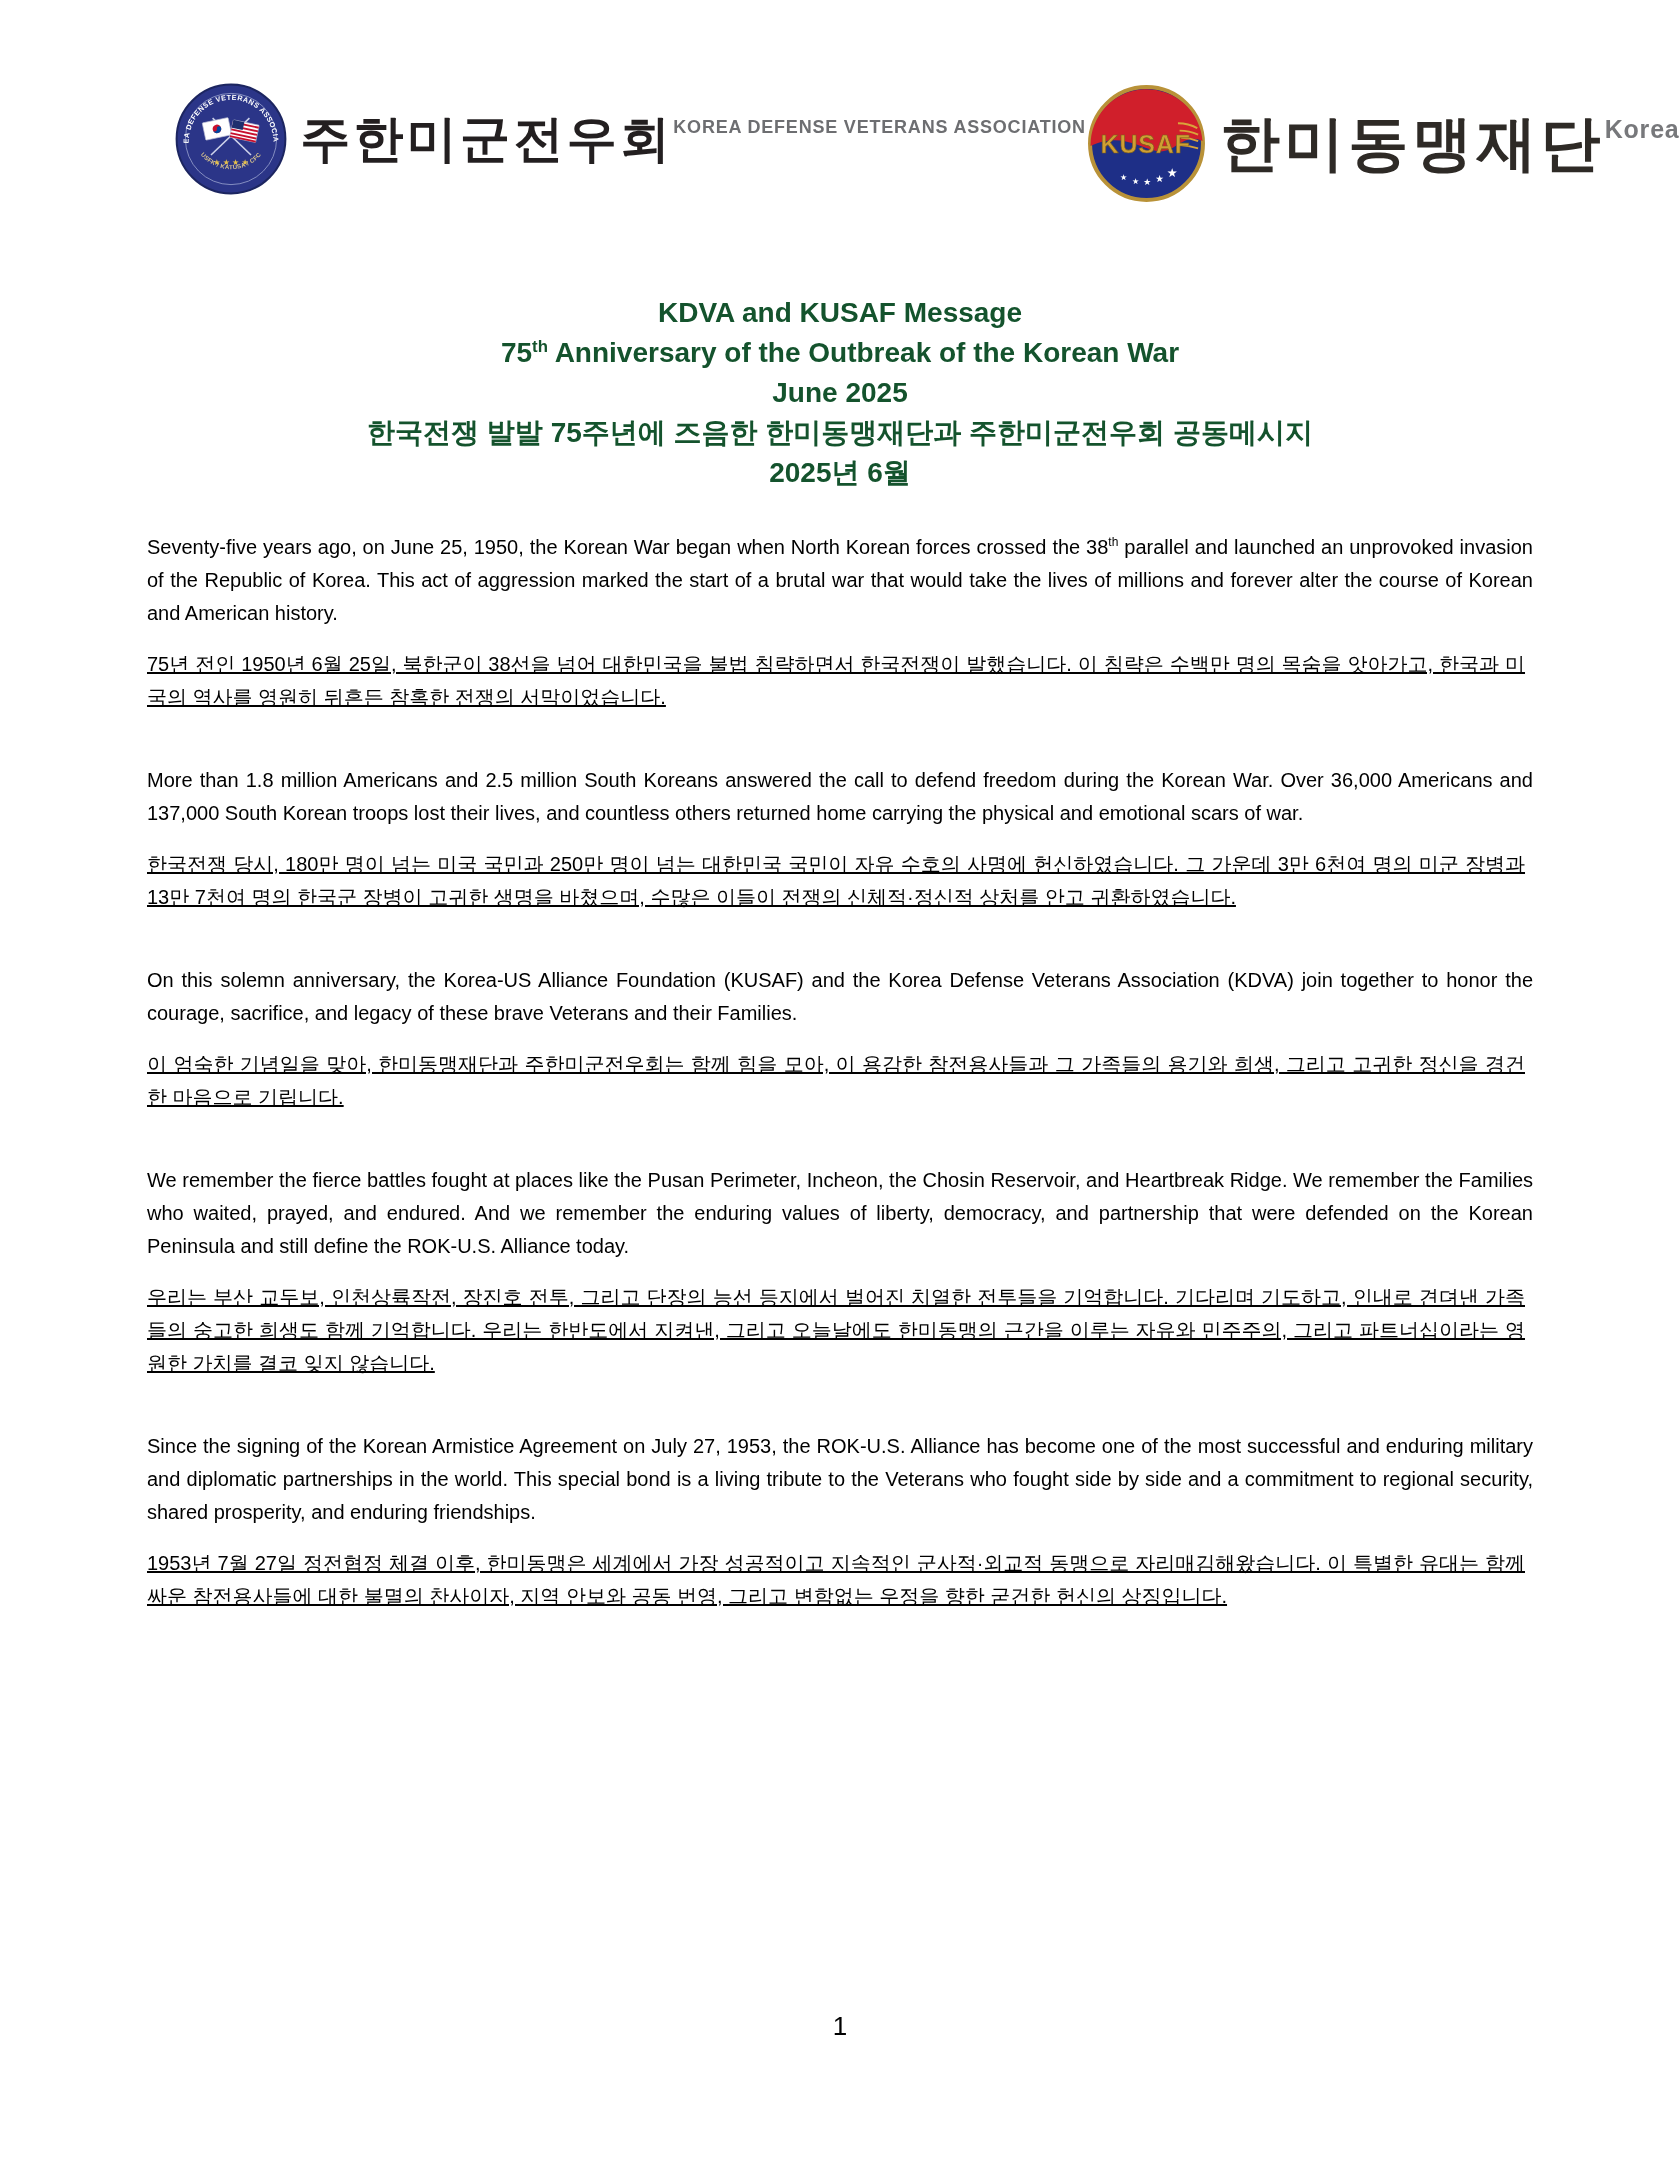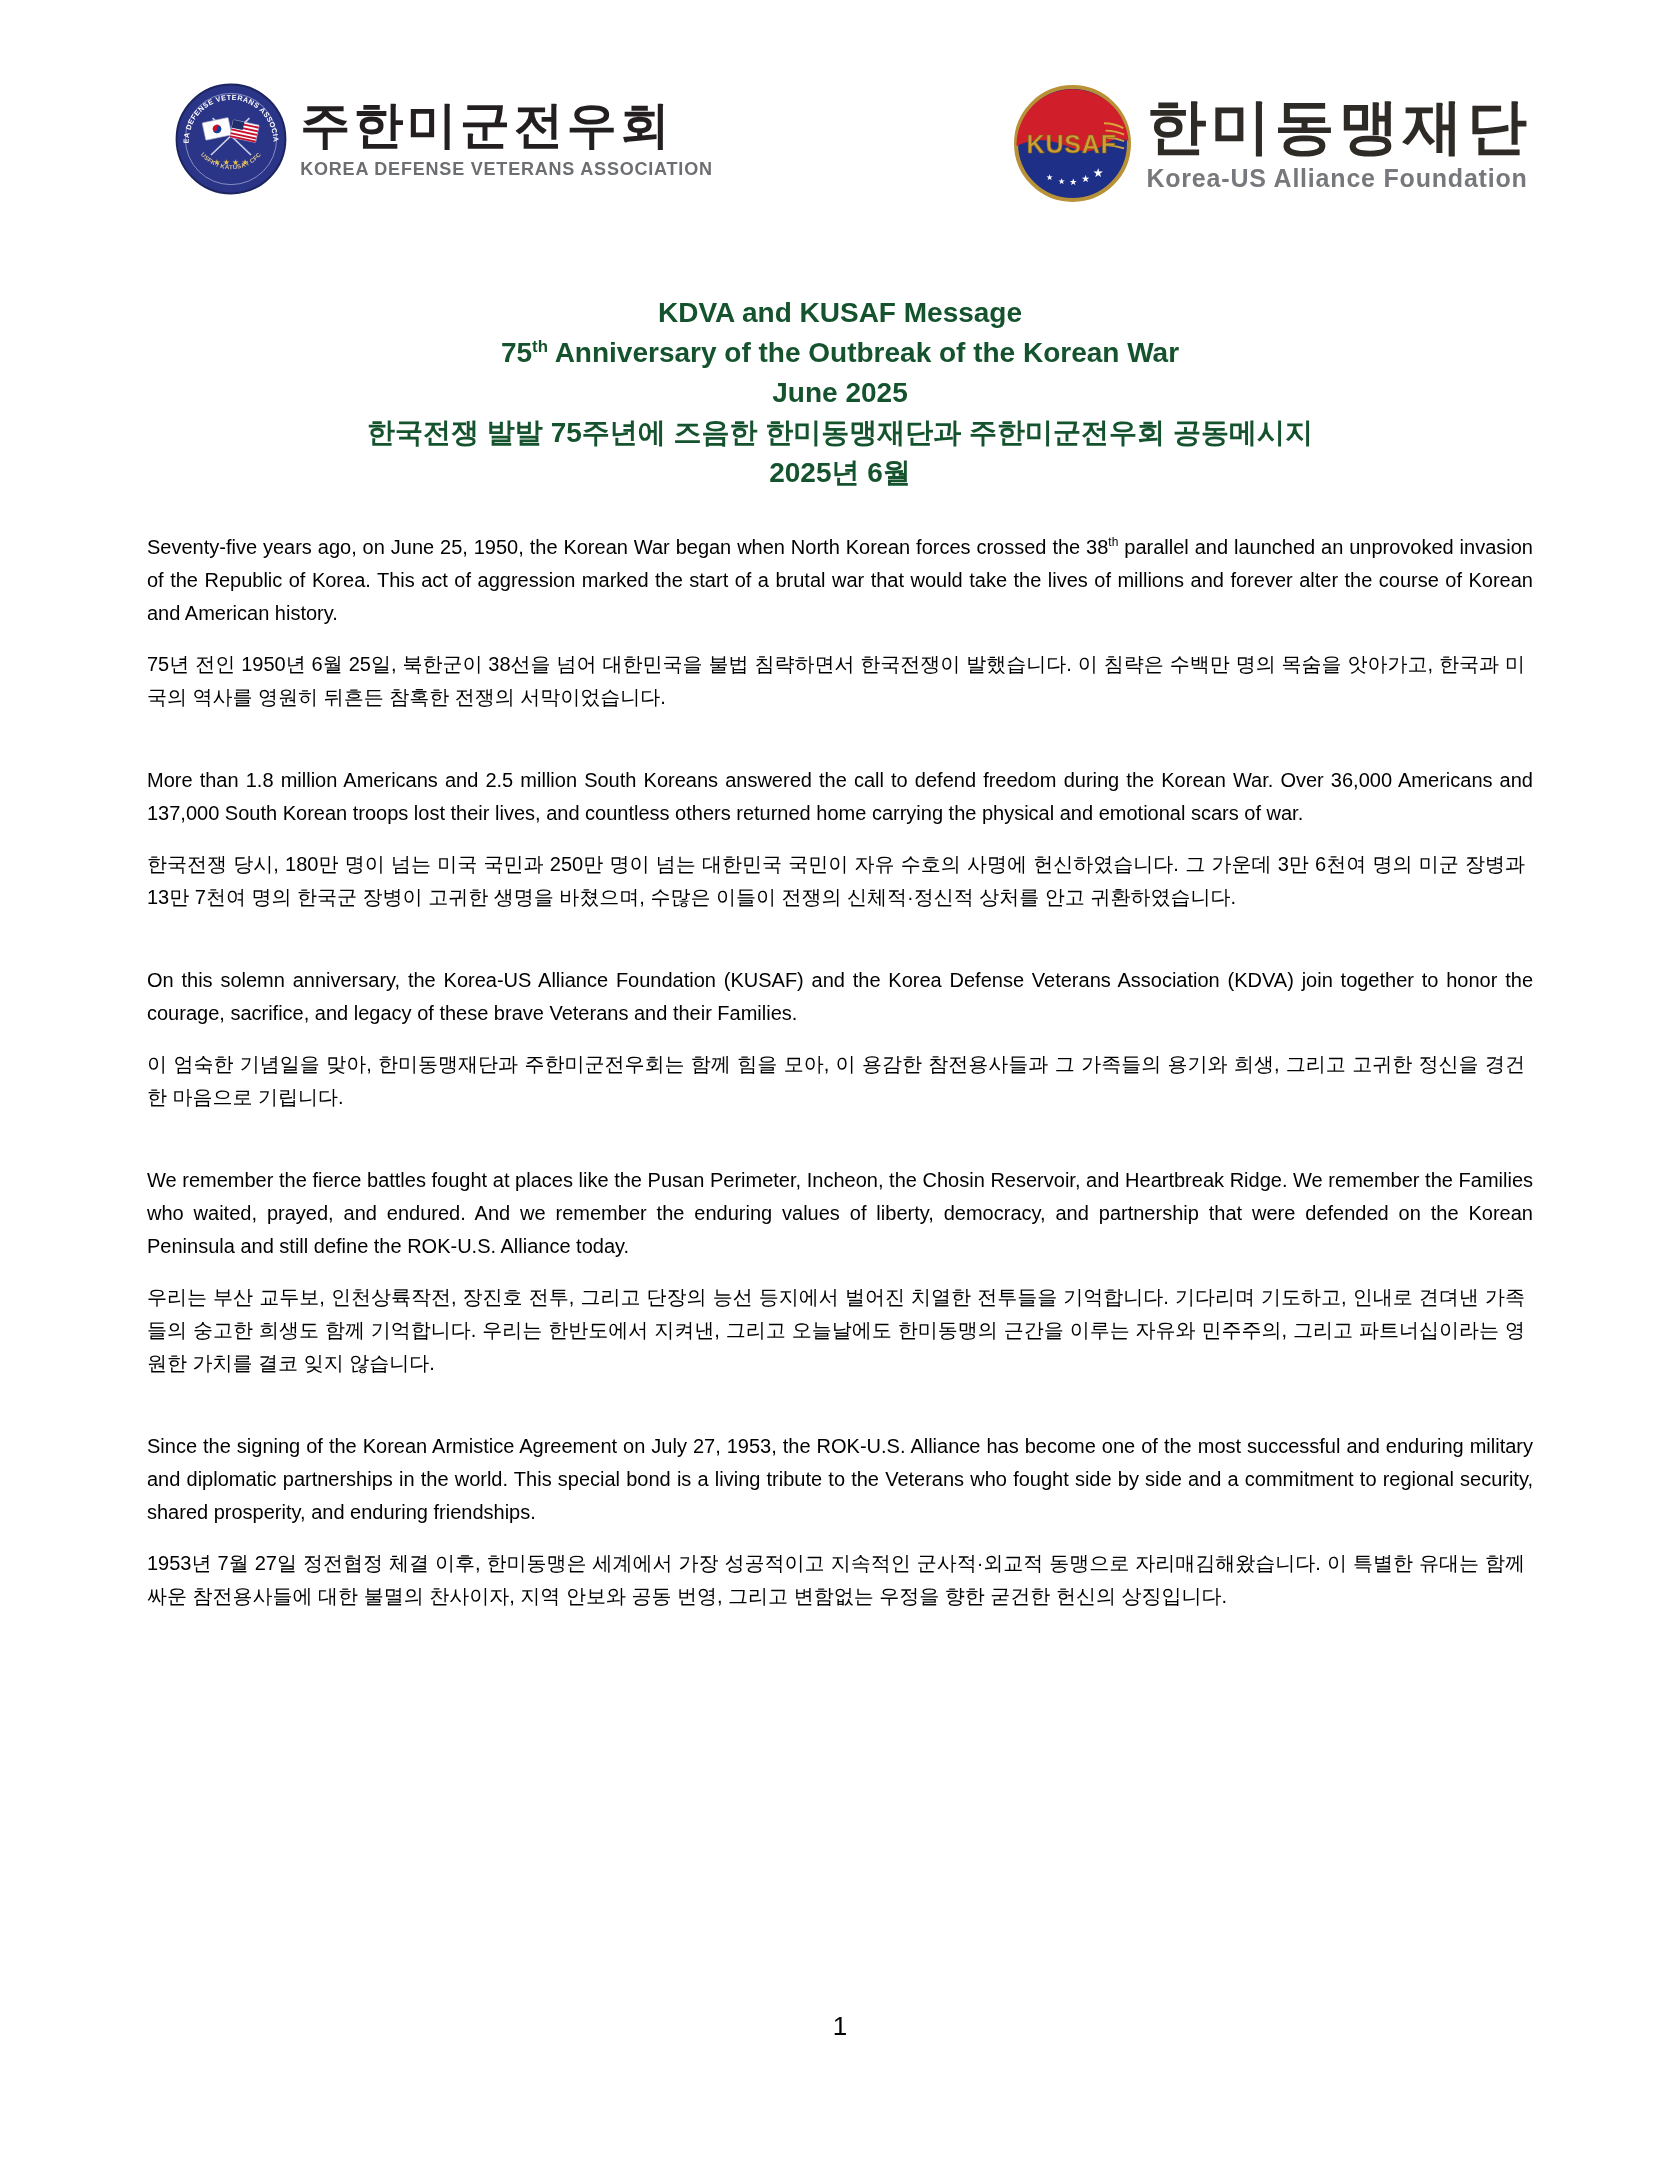--- a/index.html
+++ b/index.html
@@ -17,21 +17,21 @@
   
   .header {
     display: flex;
     justify-content: space-between;
     align-items: flex-start;
     padding: 83px 149px 0 175px;
   }
   .logo-group { display: flex; align-items: center; }
   .kdva-emblem { width: 112px; height: 112px; flex: 0 0 auto; }
   .kusaf-emblem { width: 121px; height: 121px; flex: 0 0 auto; }
-  .logo-names { display: flex; flex-direction: column; margin-left: 13.2px; }
+  .logo-names { display: flex; flex-direction: row; margin-left: 13.2px; }
   .kdva-kr {
     font-size: 50px; font-weight: bold; color: #231f20;
     letter-spacing: 3.3px; line-height: 1.1; white-space: nowrap;
   }
   .kdva-en {
     font-size: 18px; font-weight: bold; color: #6d6e71;
     letter-spacing: 0.8px; margin-top: 5.8px; white-space: nowrap;
   }
   .kusaf-kr {
     font-size: 60px; font-weight: bold; color: #2e2a26;
@@ -60,21 +60,21 @@
   
   .body {
     margin-top: 38px;
     padding: 0 147px;
     font-size: 20px;
     line-height: 33px;
     text-align: justify;
     color: #000000;
   }
   .body p.en { margin: 0 0 18px 0; }
-  .body p.ko { margin: 0 8px 50px 0; }
+  .body p.ko { margin: 0 8px 50px 0; text-decoration: underline; }
   .body p:last-child { margin-bottom: 0; }
 
   
   .footer {
     position: absolute;
     top: 2011px;
     left: 0;
     width: 100%;
     text-align: center;
     font-size: 26px;

